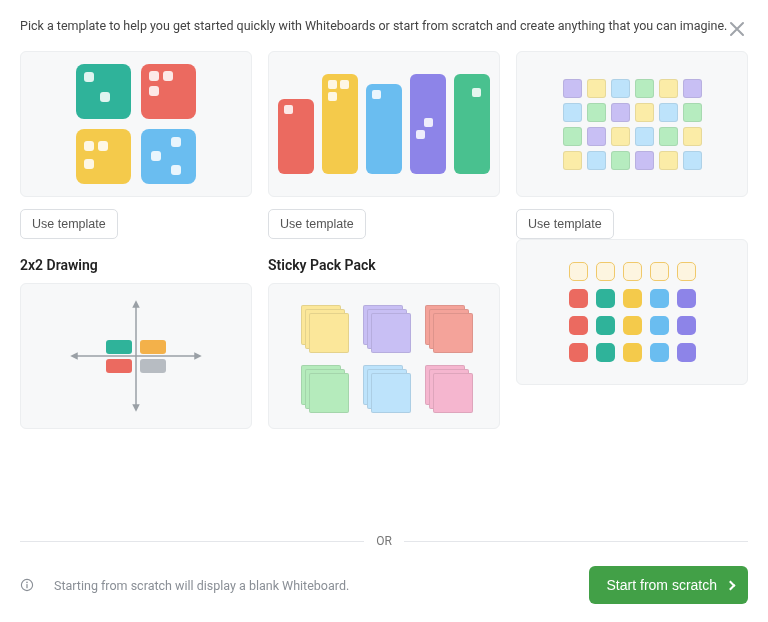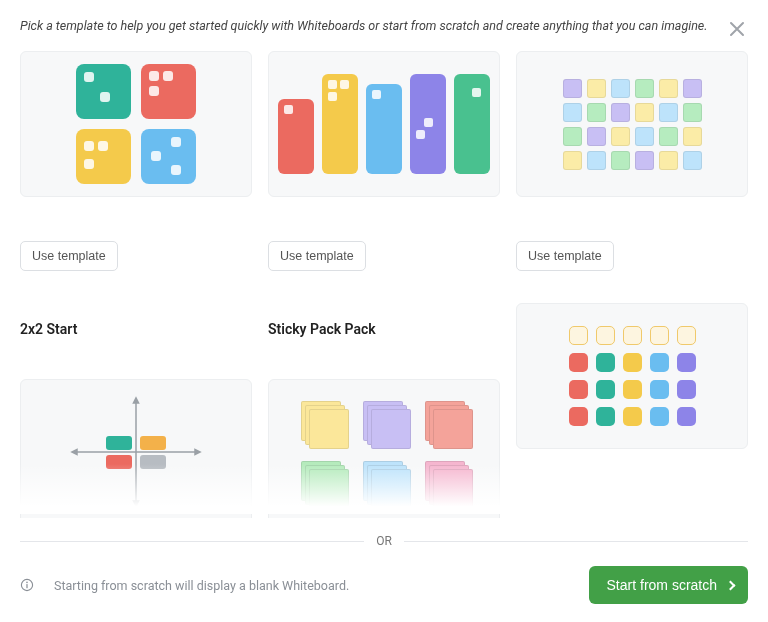--- a/index.html
+++ b/index.html
@@ -16,29 +16,28 @@
   .title { font-size: 20px; font-weight: 600; color: #222; }
   .close-btn {
     position: absolute; top: 20px; right: 22px;
     color: #999; cursor: pointer;
     width: 18px; height: 18px; line-height:1;
   }
   .subtitle {
     padding: 0 20px 12px 20px;
     font-size: 12.5px;
     color: #444;
-    font-style: italic;
   }
   .grid {
     display: grid;
     grid-template-columns: repeat(3, 1fr);
     gap: 16px;
     padding: 6px 20px 0 20px;
   }
-  .card { display: flex; flex-direction: column; gap: 32px; }
+  .card { display: flex; flex-direction: column; }
   .preview {
     background: #f7f8f9;
     border: 1px solid #eceef0;
     border-radius: 6px;
     height: 146px;
     display: flex;
     align-items: center;
     justify-content: center;
     overflow: hidden;
   }
@@ -161,21 +160,21 @@
           </div>
           <div class="sq" style="background:#6abdf0">
             <span class="dot" style="top:8px;left:30px"></span>
             <span class="dot" style="top:22px;left:10px"></span>
             <span class="dot" style="top:36px;left:30px"></span>
           </div>
         </div>
       </div>
     </div>
     <button class="use-btn">Use template</button>
-    <div class="card-title">2x2 Start</div>
+    <div class="card-title">2x2 Drawing</div>
     <div class="preview">
       <div class="matrix">
         <svg width="140" height="120" style="position:absolute;inset:0">
           <defs>
             <marker id="ah" viewBox="0 0 10 10" refX="5" refY="5" markerWidth="5" markerHeight="5" orient="auto-start-reverse">
               <path d="M0 0 L10 5 L0 10 z" fill="#9aa0a6"></path>
             </marker>
           </defs>
           <line x1="70" y1="8" x2="70" y2="112" stroke="#9aa0a6" stroke-width="1.5" marker-start="url(#ah)" marker-end="url(#ah)"></line>
           <line x1="8" y1="60" x2="132" y2="60" stroke="#9aa0a6" stroke-width="1.5" marker-start="url(#ah)" marker-end="url(#ah)"></line>

